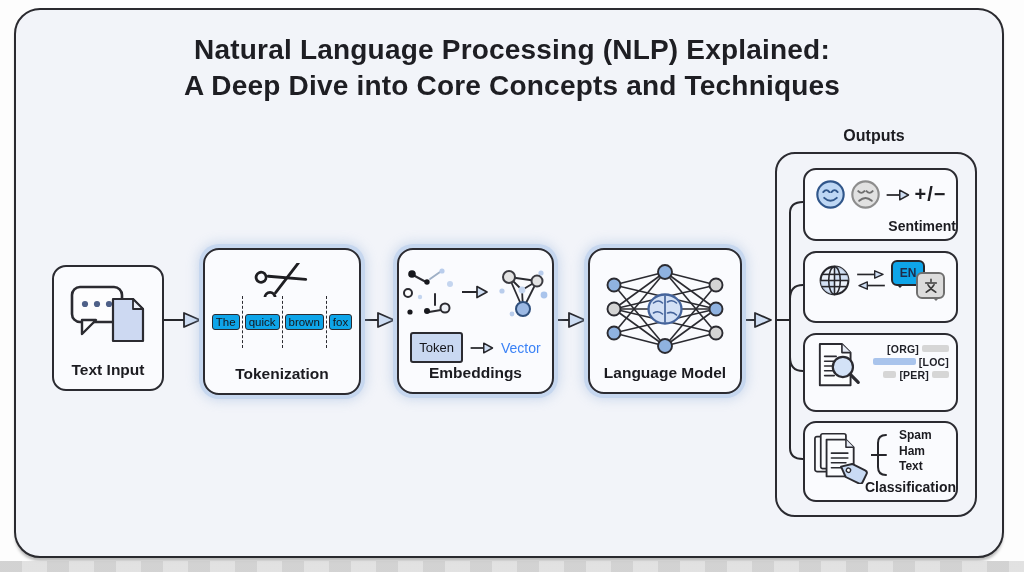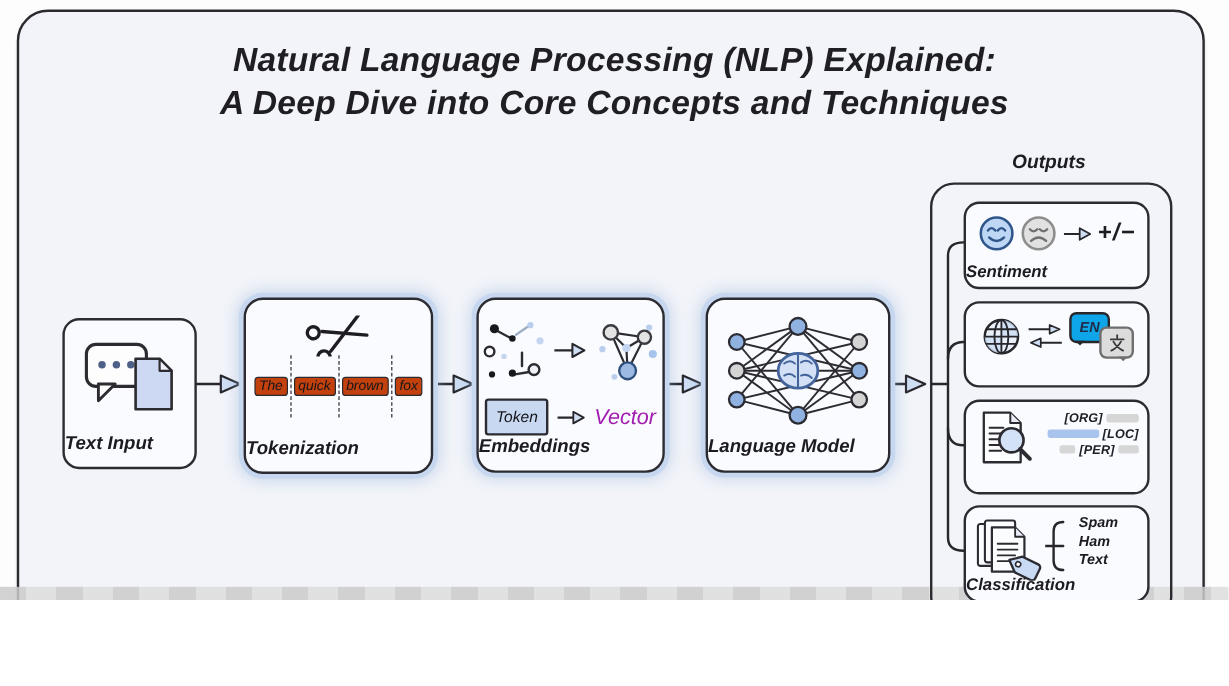--- a/index.html
+++ b/index.html
@@ -1,63 +1,63 @@
 <!DOCTYPE html>
 <html><head>
 <meta charset="utf-8">
 <style>
   html,body{margin:0;padding:0;background:#fff;}
   .stage{
-    position:relative;width:1024px;height:500px;overflow:hidden;
-    background:#fdfdfd;font-family:"Liberation Sans",sans-serif;font-style:italic;
+    position:relative;width:1024px;height:572px;overflow:hidden;
+    background:#fdfdfd;font-family:"Liberation Sans",sans-serif;
   }
   .floor{
     position:absolute;left:0;right:0;bottom:0;height:11px;
     background:repeating-linear-gradient(90deg,#cbcbcb 0 22px,#dddddd 22px 47px);
     opacity:.85;
   }
   .frame{
     position:absolute;left:14px;top:8px;width:986px;height:546px;
     background:#f2f4f9;border:2.5px solid #2a2a2f;border-radius:26px;
     box-shadow:0 4px 3px -1px rgba(60,60,60,.35);
   }
   .title{position:absolute;left:0;right:0;top:32px;text-align:center;z-index:2;}
   .title div{font-size:28px;line-height:36px;font-weight:700;color:#1e1e23;letter-spacing:.2px;}
 
   .connectors{position:absolute;left:0;top:0;width:1024px;height:572px;z-index:1;pointer-events:none;}
 
   .node{position:absolute;background:#fafbfe;border:2px solid #2b2b31;border-radius:14px;z-index:2;}
   .glow{border-radius:16px;box-shadow:0 0 0 4px #c6d7ef,0 0 12px 5px rgba(150,180,220,.45);}
-  .node-label{position:absolute;left:0;right:0;bottom:10px;text-align:left;
+  .node-label{position:absolute;left:0;right:0;bottom:10px;text-align:center;
     font-size:15.5px;font-weight:600;color:#1b1b20;}
 
   .ti-icon{position:absolute;top:16px;left:50%;transform:translateX(-50%);}
 
   .scissors{position:absolute;top:13px;left:50%;transform:translateX(-50%);}
   .token-row{position:absolute;top:46px;left:0;right:0;height:52px;
     display:flex;justify-content:center;align-items:center;}
-  .tok{background:#c2410c;border:1.5px solid #2b2b31;border-radius:3px;
+  .tok{background:#0ea5e9;border:1.5px solid #2b2b31;border-radius:3px;
     font-size:11.5px;font-weight:500;color:#15161b;padding:1px 3px;white-space:nowrap;}
   .tok-sep{width:0;height:52px;border-left:1.5px dashed #2b2b31;margin:0 2px;}
 
   .emb-top{position:absolute;top:14px;left:0;right:0;display:flex;justify-content:center;align-items:center;gap:5px;}
   .emb-mid{position:absolute;top:82px;left:0;right:0;display:flex;justify-content:center;align-items:center;gap:6px;}
   .token-chip{background:#c9d8f1;border:2px solid #2b2b31;border-radius:3px;
     font-size:13px;color:#15161b;padding:4px 7px;line-height:19px;}
-  .vector-text{font-size:18px;color:#a21caf;}
+  .vector-text{font-size:14px;color:#3b82f6;}
 
   .nn{position:absolute;top:12px;left:50%;transform:translateX(-50%);}
 
   .outputs-heading{position:absolute;left:775px;top:127px;width:198px;text-align:center;
     font-size:16px;font-weight:600;color:#1c1c21;z-index:2;}
   .outputs-box{position:absolute;left:775px;top:152px;width:198px;height:361px;
     border:2px solid #2b2b31;border-radius:20px;z-index:1;}
   .card{position:absolute;left:803px;width:151px;background:#fafbfe;
     border:2px solid #2b2b31;border-radius:13px;z-index:2;}
-  .card-label{position:absolute;left:0;right:0;bottom:5px;text-align:left;
+  .card-label{position:absolute;left:0;right:0;bottom:5px;text-align:right;
     font-size:14px;font-weight:600;color:#1b1b20;white-space:nowrap;}
 
   .sent-row{position:absolute;top:9px;left:0;right:0;display:flex;justify-content:center;align-items:center;gap:4px;}
   .score{font-size:20px;font-weight:600;color:#1d1d22;letter-spacing:1px;}
 
   .tr-row{position:absolute;top:7px;left:0;right:0;display:flex;justify-content:center;align-items:center;gap:4px;}
   .bubble-group{position:relative;width:52px;height:40px;}
   .bub{position:absolute;border-radius:6px;display:flex;align-items:center;justify-content:center;}
   .bub-en{left:0;top:0;width:30px;height:22px;background:#0ea5e9;border:2px solid #26262b;
     color:#1f2c49;font-size:12px;font-weight:700;z-index:1;}

